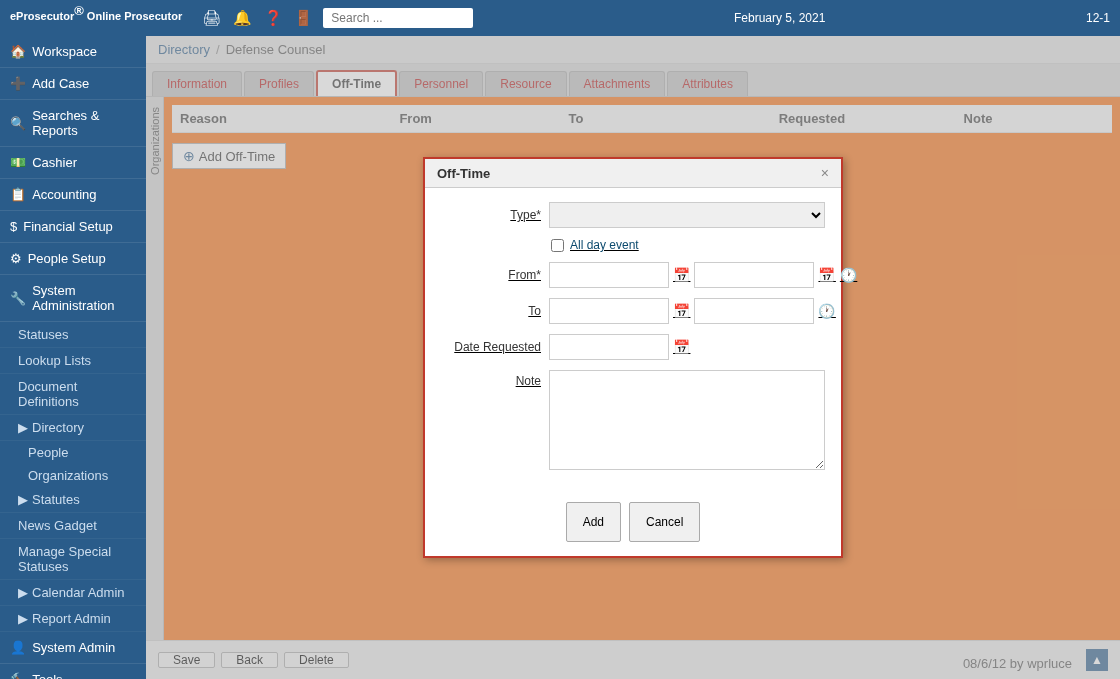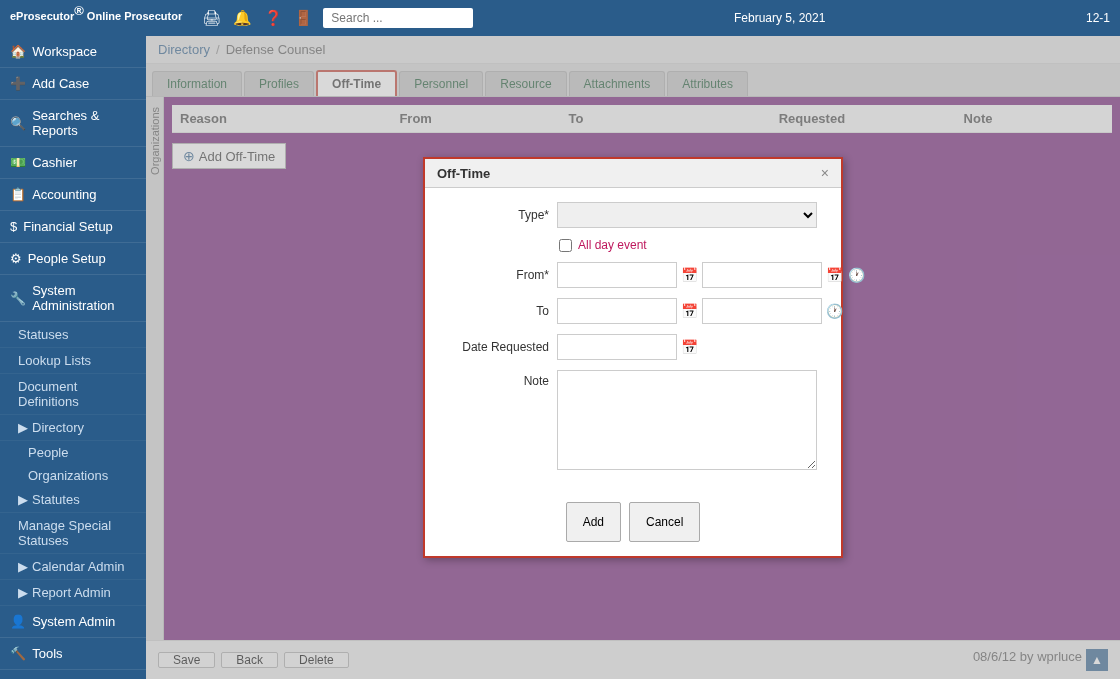--- a/index.html
+++ b/index.html
@@ -132,21 +132,21 @@
       align-items: flex-end;
     }
     .tab {
       padding: 5px 14px;
       cursor: pointer;
       background: #c0c0c0;
       border: 1px solid #aaa;
       border-bottom: none;
       margin-right: 2px;
       font-size: 12px;
-      color: #14532d;
+      color: #b91c1c;
       border-radius: 3px 3px 0 0;
     }
     .tab.active {
       background: white;
       border: 2px solid #c0392b;
       border-bottom: none;
       color: #333;
       font-weight: bold;
     }
 
@@ -170,21 +170,21 @@
       writing-mode: vertical-rl;
       transform: rotate(180deg);
       font-size: 11px;
       color: #555;
       white-space: nowrap;
     }
 
     .table-area {
       flex: 1;
       padding: 8px;
-      background: #701a75;
+      background: #f97316;
       overflow: auto;
     }
 
     .data-table {
       width: 100%;
       border-collapse: collapse;
       font-size: 12px;
     }
     .data-table th {
       text-align: left;
@@ -223,22 +223,22 @@
       padding: 0 14px;
       border: 1px solid #aaa;
       background: #f0f0f0;
       cursor: pointer;
       font-size: 12px;
       border-radius: 2px;
     }
     .action-bar-right {
       margin-left: auto;
       display: flex;
-      align-items: flex-start;
-      gap: 4px;
+      align-items: flex-end;
+      gap: 14px;
       font-size: 12px;
       color: #555;
     }
     .up-arrow-btn {
       background: #2a5c8a;
       color: white;
       border: none;
       width: 22px;
       height: 22px;
       cursor: pointer;
@@ -283,21 +283,22 @@
     }
     .modal-close {
       cursor: pointer;
       color: #888;
       font-size: 14px;
       border: none;
       background: none;
     }
 
     .modal-body {
-      padding: 14px 24px;
+      padding: 14px 16px;
+      text-decoration: underline;
     }
 
     .form-row {
       display: flex;
       align-items: center;
       margin-bottom: 10px;
       gap: 8px;
     }
     .form-label {
       width: 100px;
@@ -334,21 +335,21 @@
       font-size: 14px;
     }
 
     .checkbox-row {
       display: flex;
       align-items: center;
       margin-bottom: 10px;
       margin-left: 110px;
       gap: 6px;
     }
-    .checkbox-label { font-size: 12px; color: #be185d; }
+    .checkbox-label { font-size: 12px; color: #0c4a6e; }
 
     .from-row {
       display: flex;
       align-items: center;
       gap: 4px;
     }
 
     .note-textarea {
       flex: 1;
       height: 100px;
@@ -442,20 +443,23 @@
     </div>
     <div class="sidebar-sub-sub-item">
       <span>People</span>
     </div>
     <div class="sidebar-sub-sub-item">
       <span>Organizations</span>
     </div>
     <div class="sidebar-sub-item sidebar-toggle">
       <span>▶</span>
       <span>Statutes</span>
+    </div>
+    <div class="sidebar-sub-item">
+      <span>News Gadget</span>
     </div>
     <div class="sidebar-sub-item">
       <span>Manage Special Statuses</span>
     </div>
     <div class="sidebar-sub-item sidebar-toggle">
       <span>▶</span>
       <span>Calendar Admin</span>
     </div>
     <div class="sidebar-sub-item sidebar-toggle">
       <span>▶</span>

